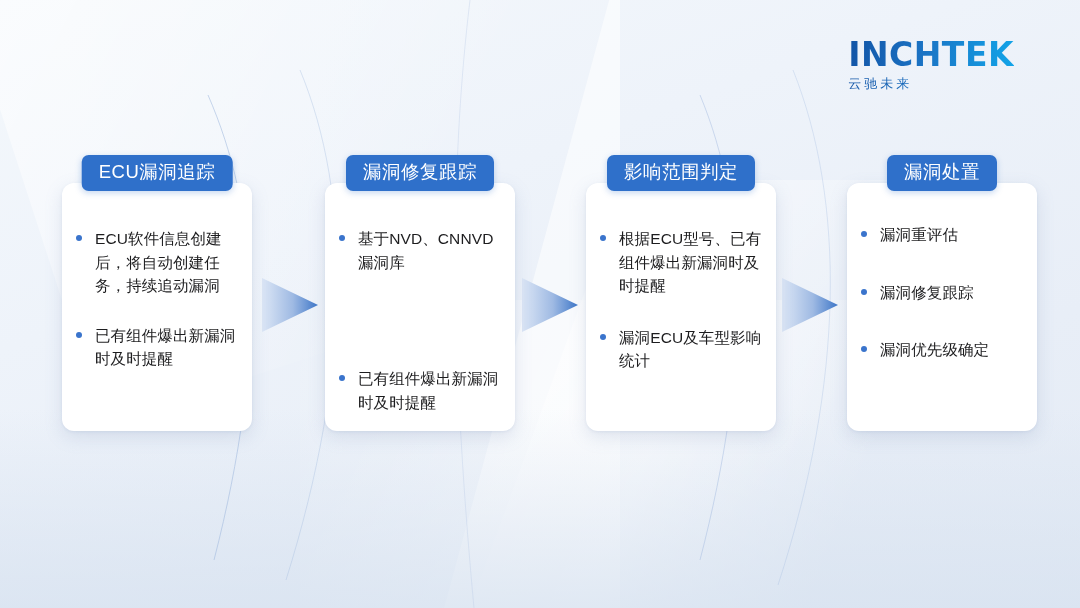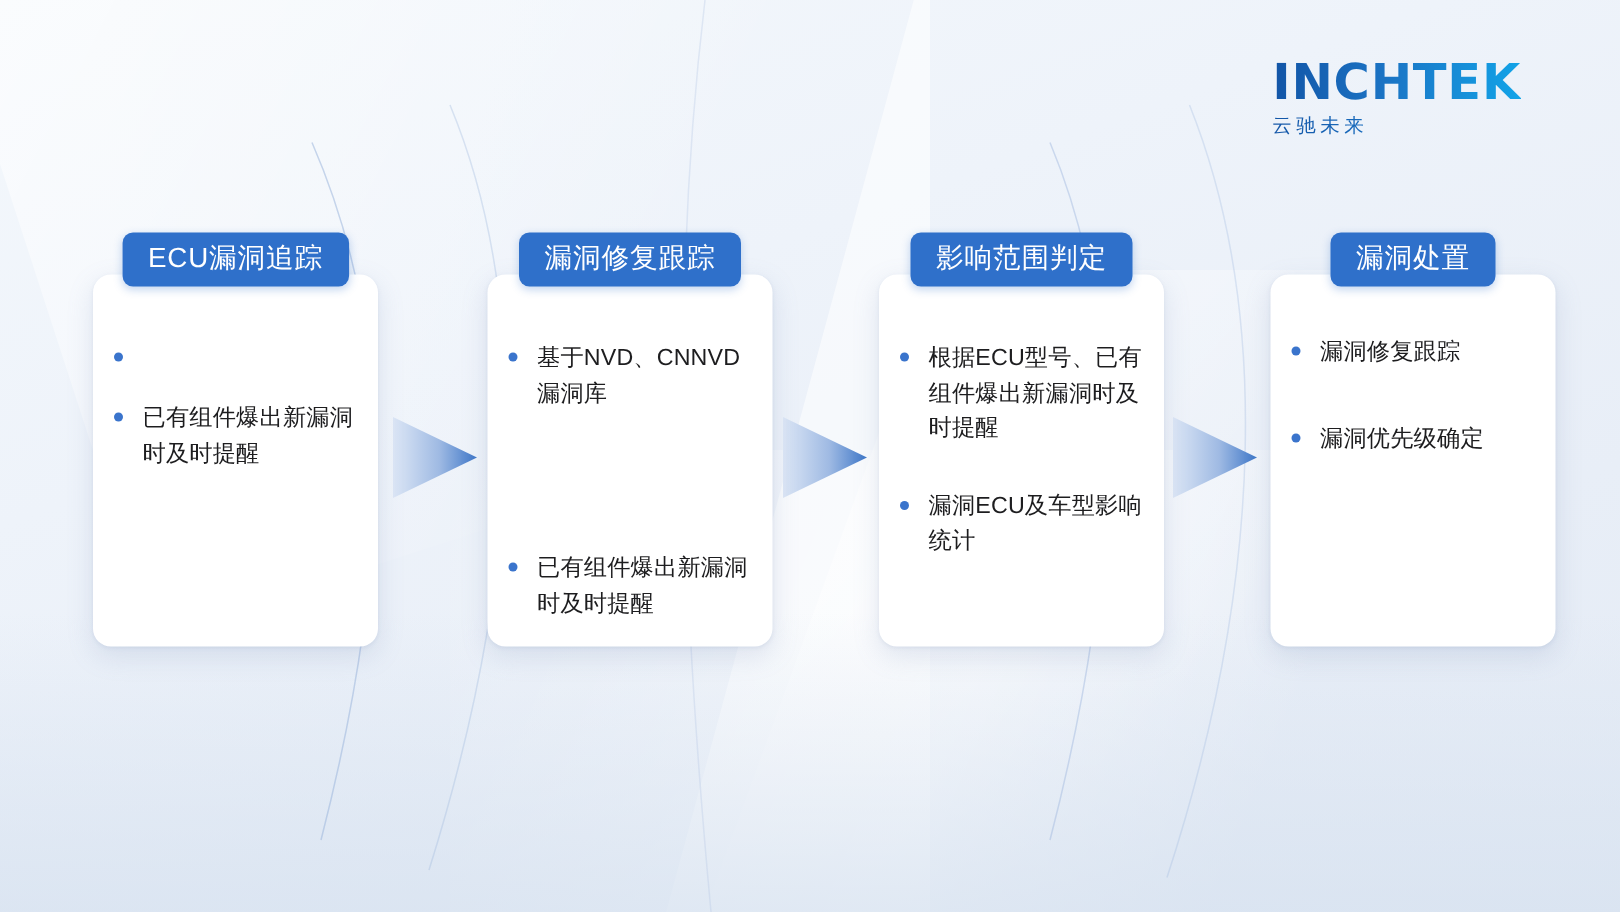--- a/index.html
+++ b/index.html
@@ -226,20 +226,21 @@
       </linearGradient>
     </defs>
     <polygon points="0,2 56,29 0,56" fill="url(#ag3)"></polygon>
   </svg>
 
   <div class="card card-1" style="left:62px">
     <div class="card-header">ECU漏洞追踪</div>
     <div class="card-body">
       <div class="bullet-row">
         <span class="bullet-dot"></span>
+        <span class="bullet-text">ECU软件信息创建后，将自动创建任务，持续追动漏洞</span>
       </div>
       <div class="bullet-row">
         <span class="bullet-dot"></span>
         <span class="bullet-text">已有组件爆出新漏洞时及时提醒</span>
       </div>
     </div>
   </div>
 
   <div class="card card-2" style="left:325px">
     <div class="card-header">漏洞修复跟踪</div>
@@ -265,20 +266,24 @@
       <div class="bullet-row">
         <span class="bullet-dot"></span>
         <span class="bullet-text">漏洞ECU及车型影响统计</span>
       </div>
     </div>
   </div>
 
   <div class="card card-4" style="left:847px">
     <div class="card-header">漏洞处置</div>
     <div class="card-body">
+      <div class="bullet-row">
+        <span class="bullet-dot"></span>
+        <span class="bullet-text">漏洞重评估</span>
+      </div>
       <div class="bullet-row">
         <span class="bullet-dot"></span>
         <span class="bullet-text">漏洞修复跟踪</span>
       </div>
       <div class="bullet-row">
         <span class="bullet-dot"></span>
         <span class="bullet-text">漏洞优先级确定</span>
       </div>
     </div>
   </div>

